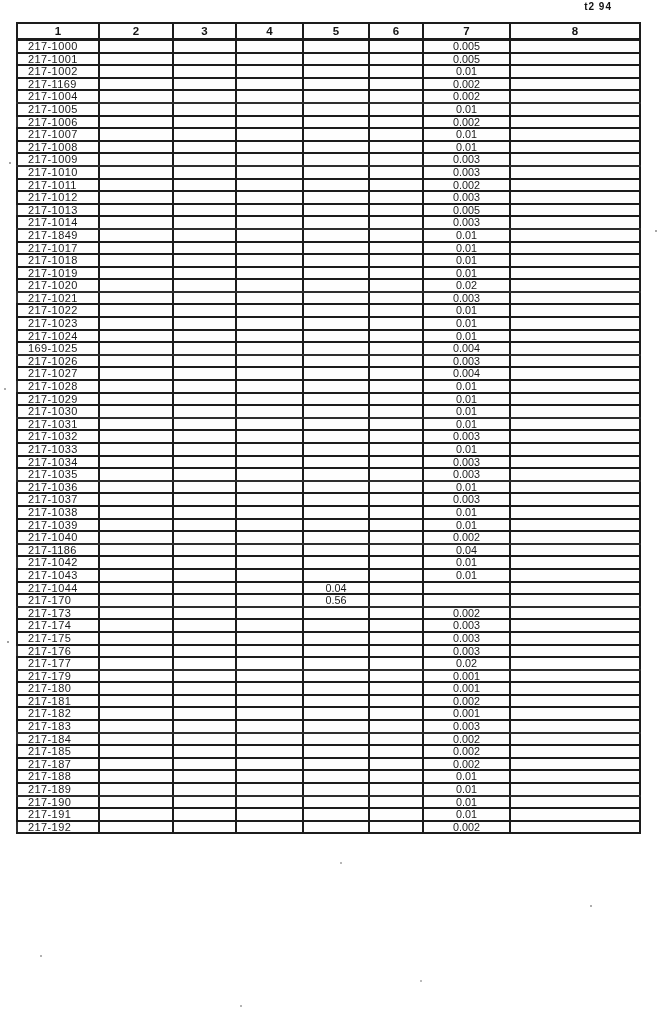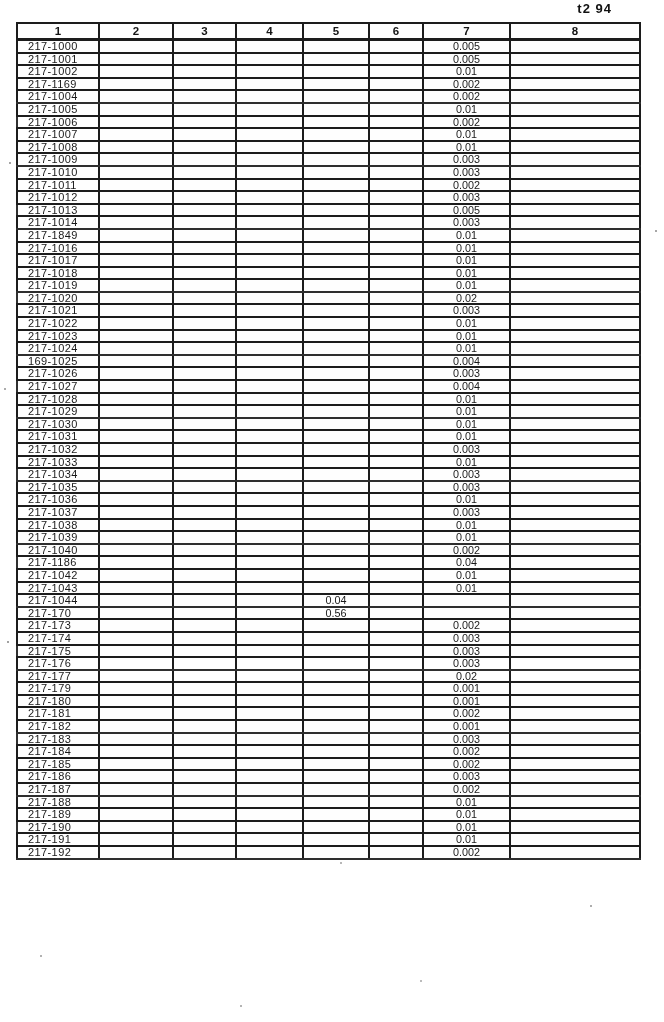--- a/index.html
+++ b/index.html
@@ -13,21 +13,21 @@
     position: relative;
     overflow: hidden;
     font-family: "Liberation Sans", sans-serif;
     color: #1a1a1a;
     -webkit-font-smoothing: none;
   }
   .page-label {
     position: absolute;
     top: 1px;
     right: 52px;
-    font-size: 13px;
+    font-size: 10px;
     font-weight: 700;
     letter-spacing: 1px;
     color: #111;
   }
   table.scan-table {
     position: absolute;
     left: 16px;
     top: 22px;
     width: 623px;
     border-collapse: collapse;
@@ -278,30 +278,20 @@
     <td class="id-cell">217-1849</td>
     <td></td>
     <td></td>
     <td></td>
     <td></td>
     <td></td>
     <td>0.01</td>
     <td></td>
   </tr>
       <tr>
-    <td class="id-cell">217-1016</td>
-    <td></td>
-    <td></td>
-    <td></td>
-    <td></td>
-    <td></td>
-    <td>0.01</td>
-    <td></td>
-  </tr>
-      <tr>
     <td class="id-cell">217-1017</td>
     <td></td>
     <td></td>
     <td></td>
     <td></td>
     <td></td>
     <td>0.01</td>
     <td></td>
   </tr>
       <tr>
@@ -695,30 +685,20 @@
     <td></td>
   </tr>
       <tr>
     <td class="id-cell">217-185</td>
     <td></td>
     <td></td>
     <td></td>
     <td></td>
     <td></td>
     <td>0.002</td>
-    <td></td>
-  </tr>
-      <tr>
-    <td class="id-cell">217-186</td>
-    <td></td>
-    <td></td>
-    <td></td>
-    <td></td>
-    <td></td>
-    <td>0.003</td>
     <td></td>
   </tr>
       <tr>
     <td class="id-cell">217-187</td>
     <td></td>
     <td></td>
     <td></td>
     <td></td>
     <td></td>
     <td>0.002</td>

